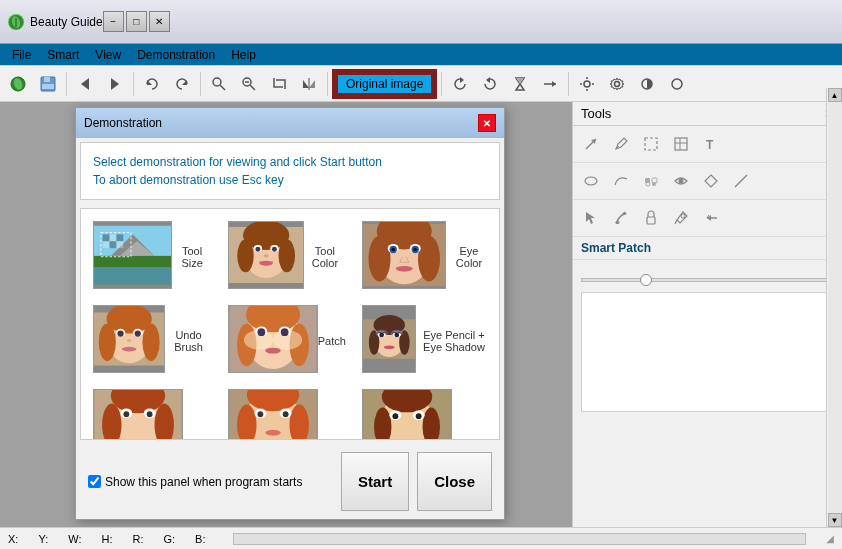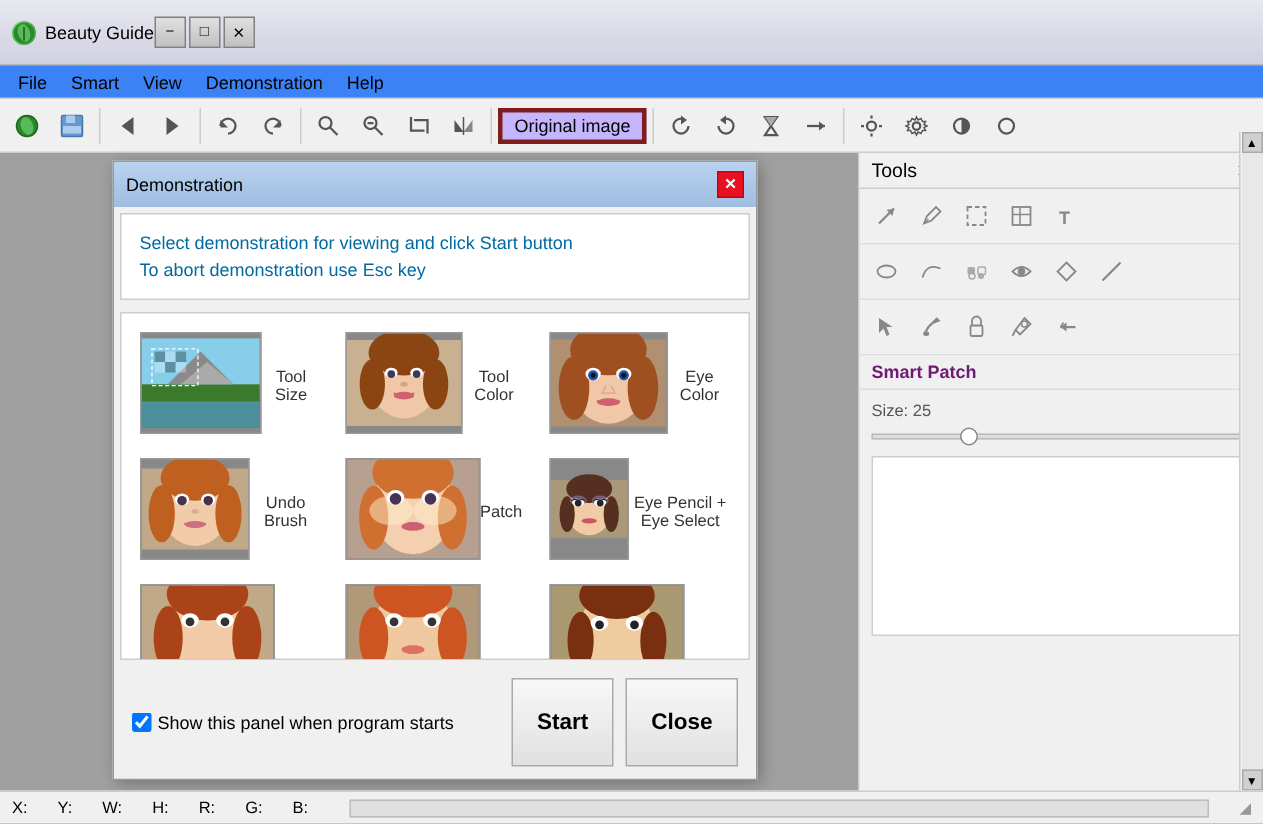--- a/index.html
+++ b/index.html
@@ -37,21 +37,21 @@
       width: 21px; height: 21px;
       background: linear-gradient(to bottom, #e0e0e0, #c0c0c0);
       border: 1px solid #808080;
       cursor: pointer;
       display: flex; align-items: center; justify-content: center;
       font-size: 10px;
     }
 
     
     #menu-bar {
-      background: #3b82f6;
+      background: #0369a1;
       height: 22px;
       display: flex;
       align-items: center;
       padding: 0 4px;
       border-bottom: 1px solid #ccc;
     }
     .menu-item {
       padding: 2px 8px;
       cursor: pointer;
       font-size: 12px;
@@ -76,22 +76,22 @@
       font-size: 14px;
       color: #555;
     }
     .toolbar-separator {
       width: 1px; height: 24px;
       background: #ccc;
       margin: 0 2px;
     }
     .toolbar-label-btn {
       padding: 2px 8px;
-      background: #c4b5fd;
-      border: 3px solid #7f1d1d;
+      background: #0ea5e9;
+      border: 6px solid #7f1d1d;
       font-size: 12px;
       cursor: pointer;
     }
 
     
     #main-area {
       display: flex;
       height: calc(549px - 30px - 22px - 36px - 22px);
       position: relative;
     }
@@ -141,21 +141,21 @@
       display: flex; align-items: center; justify-content: center;
       font-size: 14px;
       color: #666;
     }
 
     #smart-patch-header {
       background: #f0f0f0;
       padding: 4px 8px;
       font-size: 12px;
       font-weight: bold;
-      color: #701a75;
+      color: #0c4a6e;
       display: flex;
       justify-content: space-between;
       align-items: center;
       border-bottom: 1px solid #ddd;
     }
     #smart-patch-content {
       padding: 8px;
       font-size: 11px;
       color: #555;
       flex: 1;
@@ -669,21 +669,21 @@
                     <ellipse cx="32" cy="27" rx="4" ry="4" fill="#223">
                     </ellipse>
                     <ellipse cx="58" cy="27" rx="4" ry="4" fill="#223"></ellipse>
 
                     <path d="M24,24 Q32,20 40,24" fill="none" stroke="#222" stroke-width="1.5"></path>
                     <path d="M50,24 Q58,20 66,24" fill="none" stroke="#222" stroke-width="1.5"></path>
 
                     <ellipse cx="45" cy="48" rx="9" ry="3" fill="#cc5565"></ellipse>
                   </svg>
                 </div>
-                <div class="demo-label">Eye Pencil + Eye Select</div>
+                <div class="demo-label">Eye Pencil + Eye Shadow</div>
               </div>
 
               <div class="demo-item">
                 <div class="demo-thumb">
                   <svg class="face-svg" viewBox="0 0 90 68" xmlns="http://www.w3.org/2000/svg">
                     <rect width="90" height="68" fill="#c0a888"></rect>
                     <ellipse cx="45" cy="30" rx="28" ry="32" fill="#f2cba8"></ellipse>
                     <ellipse cx="45" cy="6" rx="28" ry="18" fill="#aa4418"></ellipse>
                     <ellipse cx="18" cy="36" rx="10" ry="22" fill="#aa4418"></ellipse>
                     <ellipse cx="72" cy="36" rx="10" ry="22" fill="#aa4418"></ellipse>
@@ -855,21 +855,20 @@
           <path d="M4,8 L6,5" fill="none" stroke="#888" stroke-width="1"></path>
         </svg>
       </div>
     </div>
 
     <div id="smart-patch-header">
       <span>Smart Patch</span>
       <span style="cursor:pointer;">∧</span>
     </div>
     <div id="smart-patch-content">
-      <div>Size: 25</div>
       <div id="size-slider-container">
         <input type="range" class="slider-input" min="1" max="100" value="25" style="">
       </div>
       <div id="smart-patch-box"></div>
     </div>
   </div>
 </div>
 
 <div style="position:absolute; right:0; bottom:22px; width:16px; top:88px; background:#f0f0f0; border-left:1px solid #ccc; display:flex; flex-direction:column; align-items:center;">
   <div style="width:14px; height:14px; background:#d0d0d0; border:1px solid #aaa; cursor:pointer; display:flex; align-items:center; justify-content:center; font-size:8px;">▲</div>

